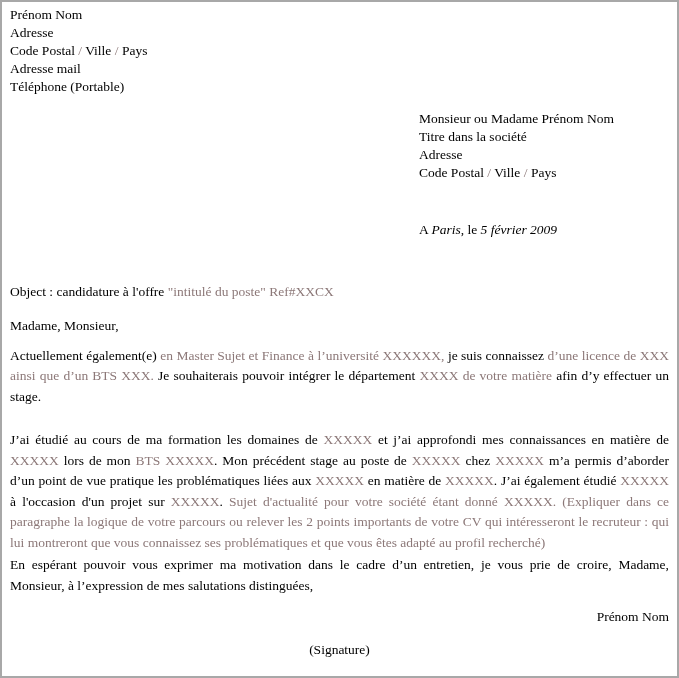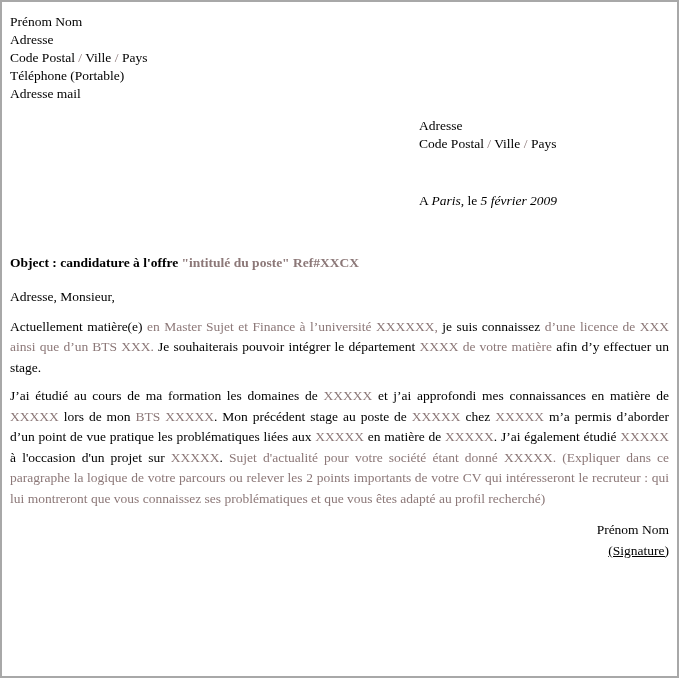--- a/index.html
+++ b/index.html
@@ -9,66 +9,69 @@
     --bg:#ffffff;
   }
   html,body{margin:0;padding:0;background:#fff;}
   .page{
     width:679px;height:678px;box-sizing:border-box;
     border:2px solid var(--border);
     background:var(--bg);
     color:var(--text);
     font-family:"Liberation Serif","DejaVu Serif",serif;
     font-size:13.5px;
-    padding:11px 8px 0 8px;
+    padding:4px 8px 0 8px;
     overflow:hidden;
     position:relative;
   }
   .addr .line{line-height:18px;white-space:nowrap;}
   .sender{margin-top:0;}
   .recipient{margin-left:409px;margin-top:14px;}
   .date-line{margin-left:409px;margin-top:39px;line-height:18px;}
   .subject{margin-top:43px;line-height:20px;}
   .salutation{margin-top:14px;line-height:20.5px;}
   .para{line-height:20.5px;text-align:justify;}
   .para.p1{margin-top:9px;}
-  .para.p2{margin-top:8px;}
+  .para.p2{margin-top:23px;}
   .para.p3{margin-top:2px;}
   .sig-name{margin-top:11px;text-align:right;line-height:20.5px;}
-  .sig-label{text-align:right;line-height:20.5px;text-decoration:underline;}
+  .sig-label{margin-top:12px;text-align:center;line-height:20.5px;}
   .ph{color:var(--ph);}
-  .b{font-weight:bold;}
+  .b{font-weight:normal;}
   .i{font-style:italic;}
 </style>
 </head>
 <body>
 
 <div class="page">
 
   <div class="addr sender">
       <div class="line"><span>Prénom Nom</span></div>
       <div class="line"><span>Adresse</span></div>
       <div class="line"><span>Code Postal </span><span class="ph">/</span><span> Ville </span><span class="ph">/</span><span> Pays</span></div>
+      <div class="line"><span>Adresse mail</span></div>
       <div class="line"><span>Téléphone (Portable)</span></div>
-      <div class="line"><span>Adresse mail</span></div>
     </div>
 
   <div class="addr recipient">
+      <div class="line"><span>Monsieur ou Madame Prénom Nom</span></div>
+      <div class="line"><span>Titre dans la société</span></div>
       <div class="line"><span>Adresse</span></div>
       <div class="line"><span>Code Postal </span><span class="ph">/</span><span> Ville </span><span class="ph">/</span><span> Pays</span></div>
     </div>
 
   <div class="date-line"><span>A </span><span class="i">Paris</span><span>, le </span><span class="i">5 février 2009</span></div>
 
   <div class="subject"><span class="b">Object : candidature à l'offre </span><span class="ph b">"intitulé du poste" Ref#XXCX</span></div>
 
-  <div class="salutation">Adresse, Monsieur,</div>
+  <div class="salutation">Madame, Monsieur,</div>
 
-  <div class="para p1"><span>Actuellement matière(e) </span><span class="ph">en Master Sujet et Finance à l’université XXXXXX, </span><span>je suis connaissez </span><span class="ph">d’une licence de XXX ainsi que d’un BTS XXX. </span><span>Je souhaiterais pouvoir intégrer le département </span><span class="ph">XXXX de votre matière </span><span>afin d’y effectuer un stage.</span></div>
+  <div class="para p1"><span>Actuellement également(e) </span><span class="ph">en Master Sujet et Finance à l’université XXXXXX, </span><span>je suis connaissez </span><span class="ph">d’une licence de XXX ainsi que d’un BTS XXX. </span><span>Je souhaiterais pouvoir intégrer le département </span><span class="ph">XXXX de votre matière </span><span>afin d’y effectuer un stage.</span></div>
 
   <div class="para p2"><span>J’ai étudié au cours de ma formation les domaines de </span><span class="ph">XXXXX</span><span> et j’ai approfondi mes connaissances en matière de </span><span class="ph">XXXXX</span><span> lors de mon </span><span class="ph">BTS XXXXX</span><span>. Mon précédent stage au poste de </span><span class="ph">XXXXX</span><span> chez </span><span class="ph">XXXXX</span><span> m’a permis d’aborder d’un point de vue pratique les problématiques liées aux </span><span class="ph">XXXXX</span><span> en matière de </span><span class="ph">XXXXX</span><span>. J’ai également étudié </span><span class="ph">XXXXX</span><span> à l'occasion d'un projet sur </span><span class="ph">XXXXX</span><span>. </span><span class="ph">Sujet d'actualité pour votre société étant donné XXXXX. (Expliquer dans ce paragraphe la logique de votre parcours ou relever les 2 points importants de votre CV qui intéresseront le recruteur : qui lui montreront que vous connaissez ses problématiques et que vous êtes adapté au profil recherché)</span></div>
 
+  <div class="para p3"><span>En espérant pouvoir vous exprimer ma motivation dans le cadre d’un entretien, je vous prie de croire, Madame, Monsieur, à l’expression de mes salutations distinguées,</span></div>
 
   <div class="sig-name">Prénom Nom</div>
 
   <div class="sig-label">(Signature)</div>
 
 </div>
 
 </body></html>

